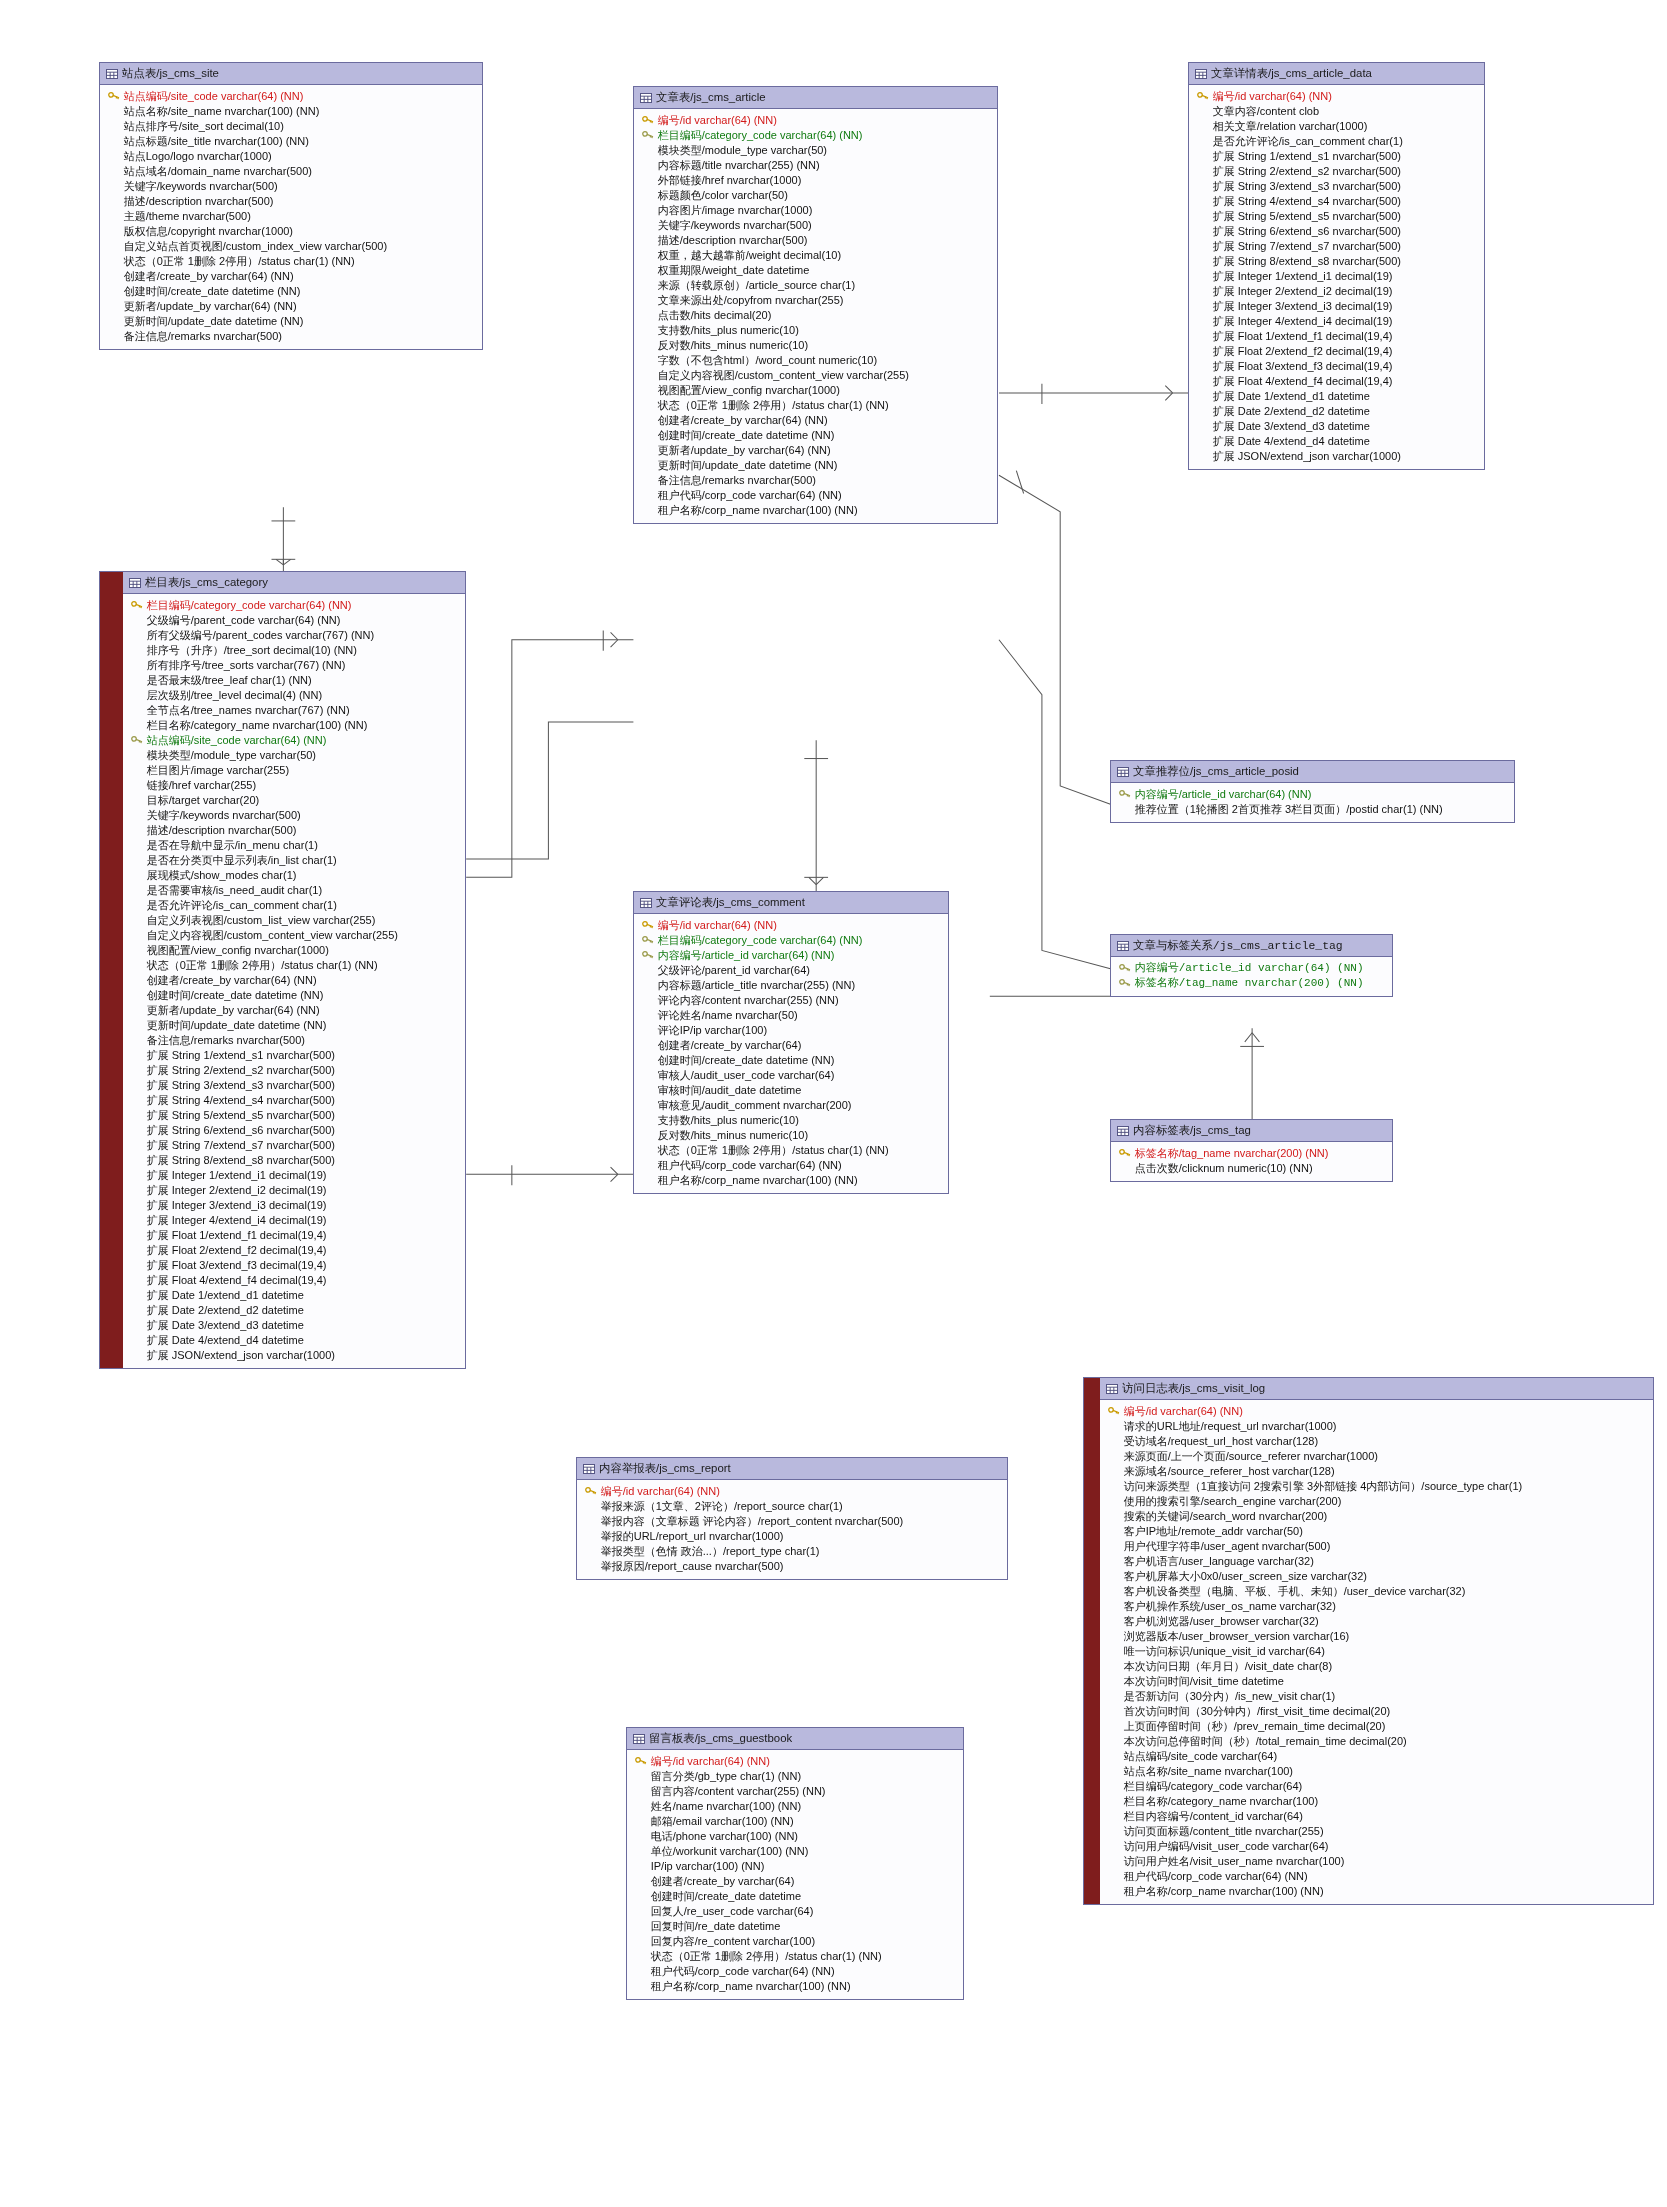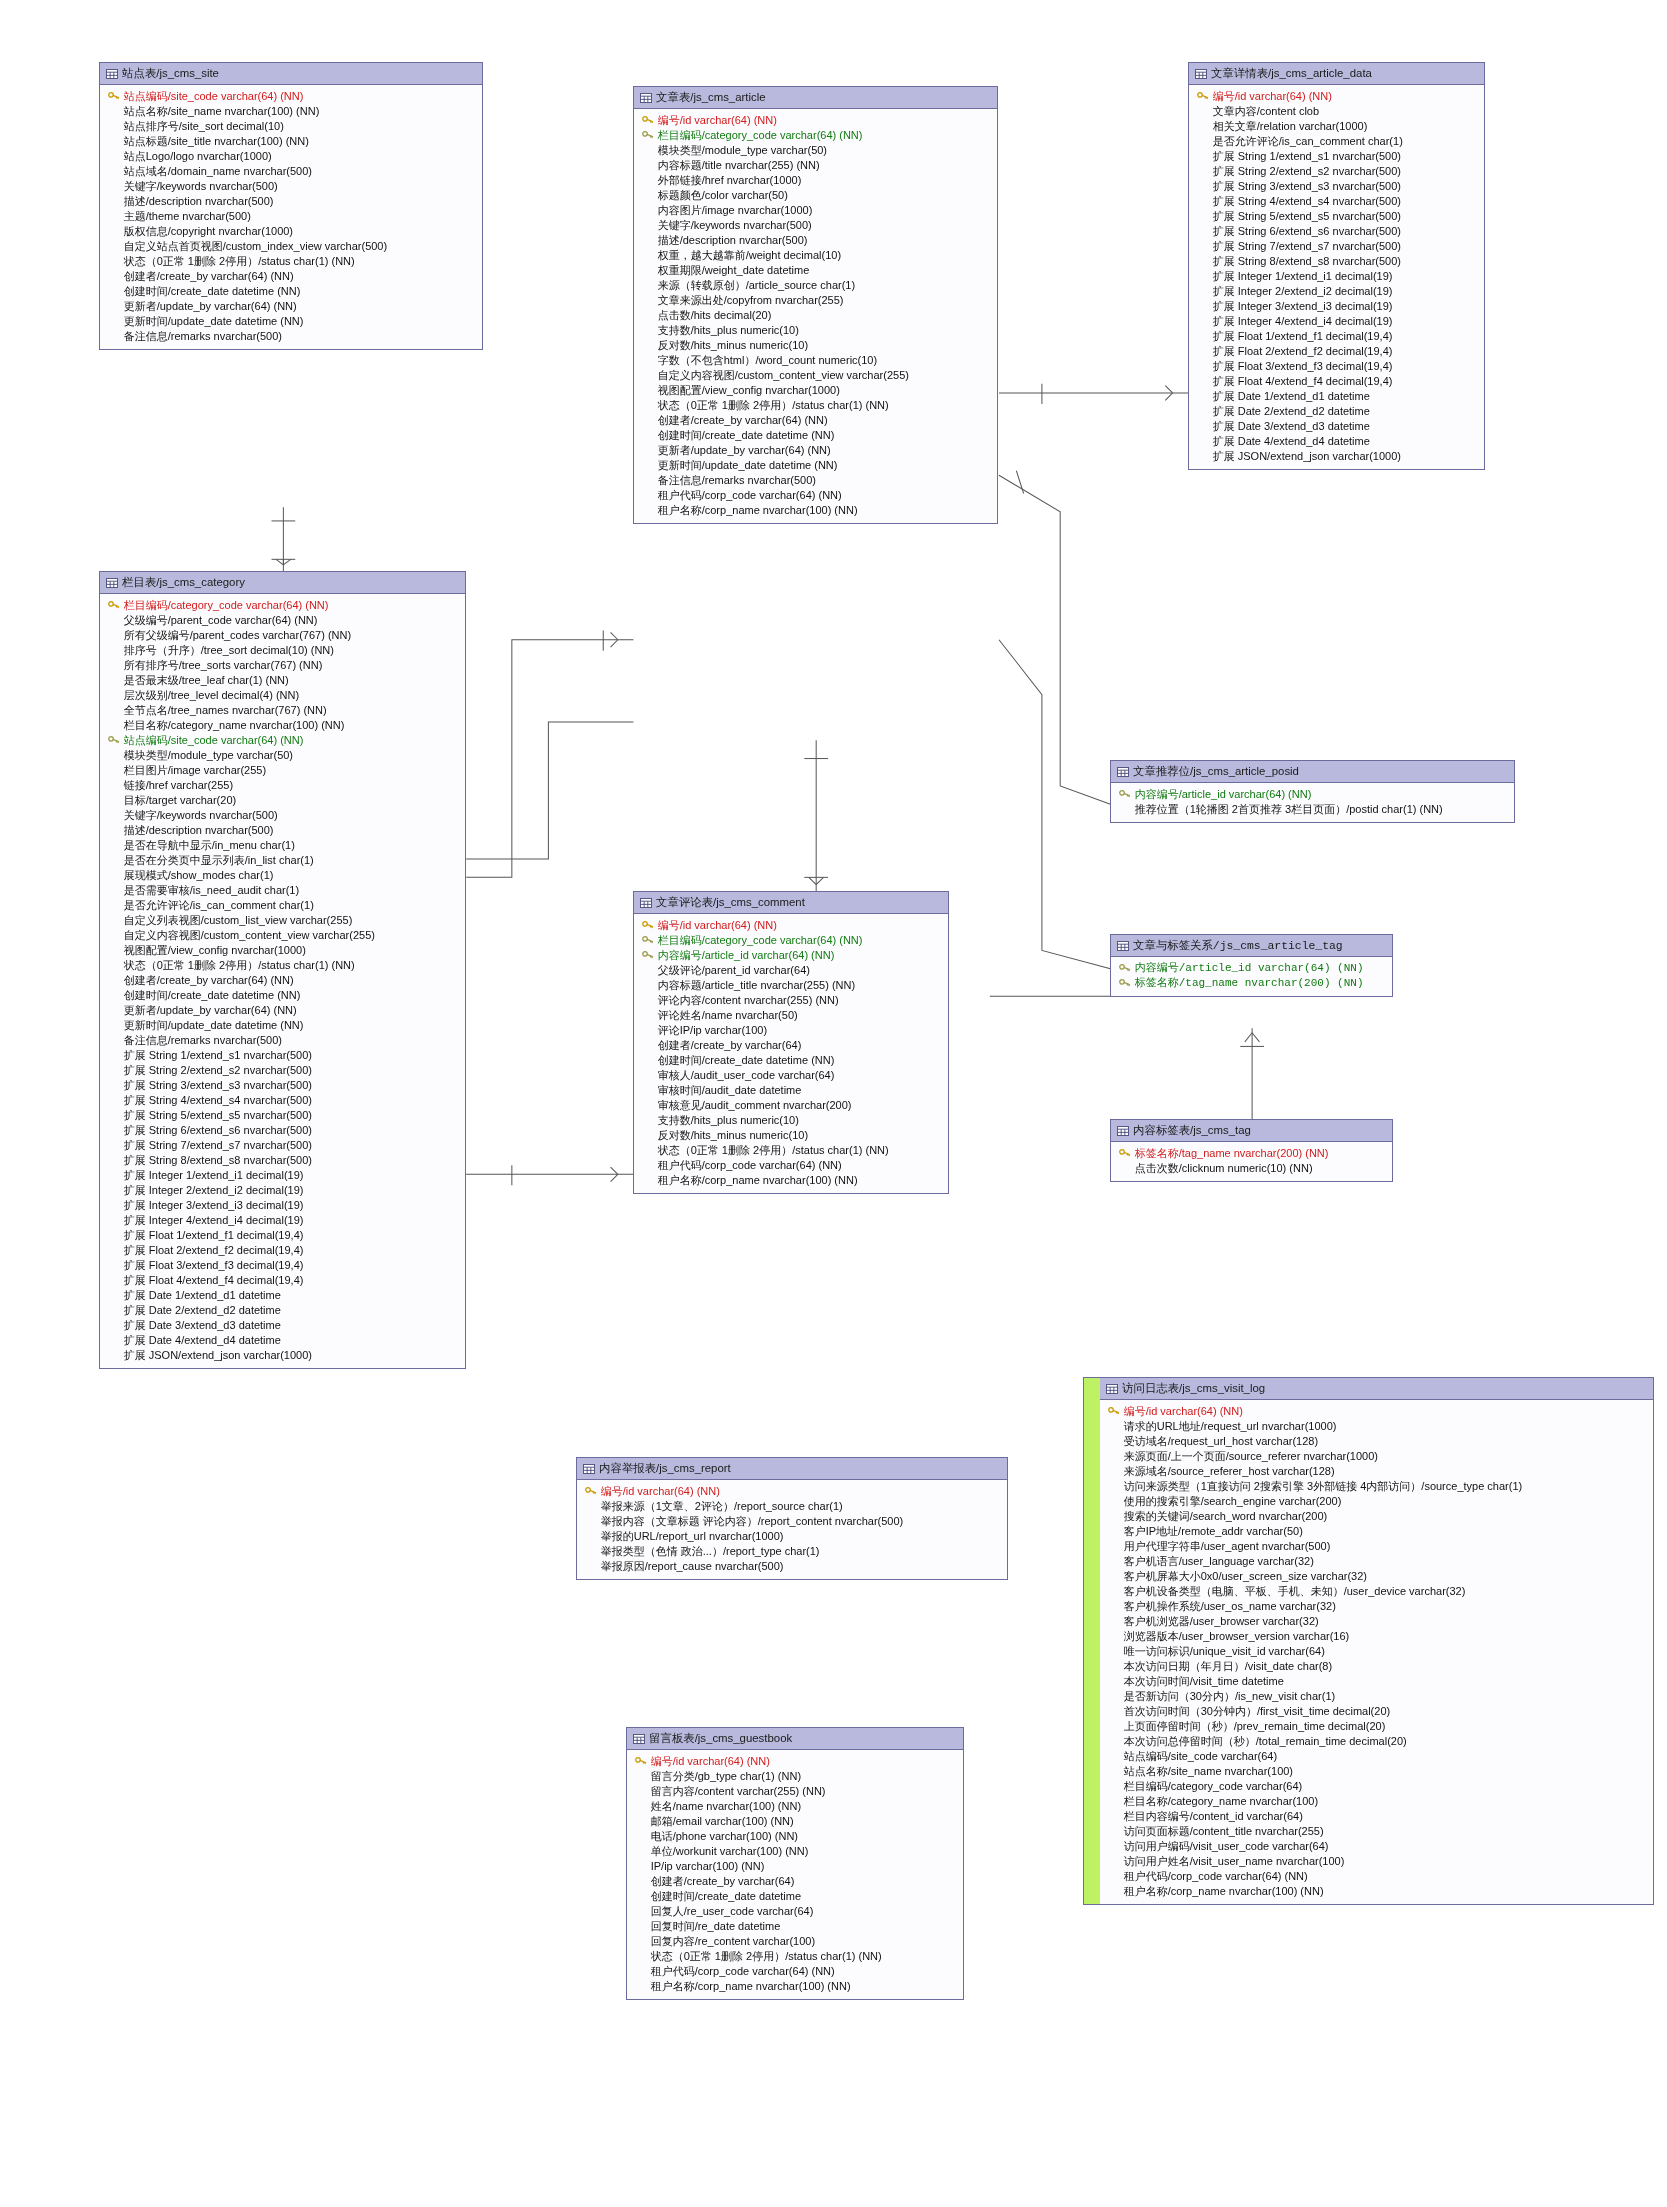--- a/index.html
+++ b/index.html
@@ -23,21 +23,21 @@
   svg.links {
     position: absolute;
     left: 0; top: 0;
     width: 1668px;
     height: 2208px;
     pointer-events: none;
   }
   .table-box {
     position: absolute;
     border: 0.9px solid #6b6b9e;
-    background: #bef264;
+    background: #7f1d1d;
     box-sizing: border-box;
     box-shadow: 0 0 0 0 rgba(0,0,0,0);
     text-align: right;
   }
   .tbl-header {
     background: #b9b9dd;
     border-bottom: 0.9px solid #6b6b9e;
     height: 22px;
     display: flex;
     align-items: center;
@@ -212,21 +212,21 @@
         <div class="field-row">
           <span class="key-slot"></span>
           <span class="field-text f-normal">更新时间/update_date datetime (NN)</span>
         </div>
         <div class="field-row">
           <span class="key-slot"></span>
           <span class="field-text f-normal">备注信息/remarks nvarchar(500)</span>
         </div>
       </div>
     </div>
-    <div class="table-box" style="left: 99px; top: 571px; width: 367px;">
+    <div class="table-box" style="left: 99px; top: 571px; width: 367px; padding-left: 23px;">
       <div class="tbl-header">
         <span class="tbl-icon">
           <svg width="12" height="10" viewBox="0 0 13 11">
             <rect x="0.5" y="0.5" width="12" height="10" fill="#ffffff" stroke="#4a4a7a"></rect>
             <line x1="0.5" y1="3.5" x2="12.5" y2="3.5" stroke="#4a4a7a"></line>
             <line x1="0.5" y1="7" x2="12.5" y2="7" stroke="#4a4a7a"></line>
             <line x1="4.5" y1="3.5" x2="4.5" y2="10.5" stroke="#4a4a7a"></line>
             <line x1="8.5" y1="3.5" x2="8.5" y2="10.5" stroke="#4a4a7a"></line>
           </svg>
         </span>

